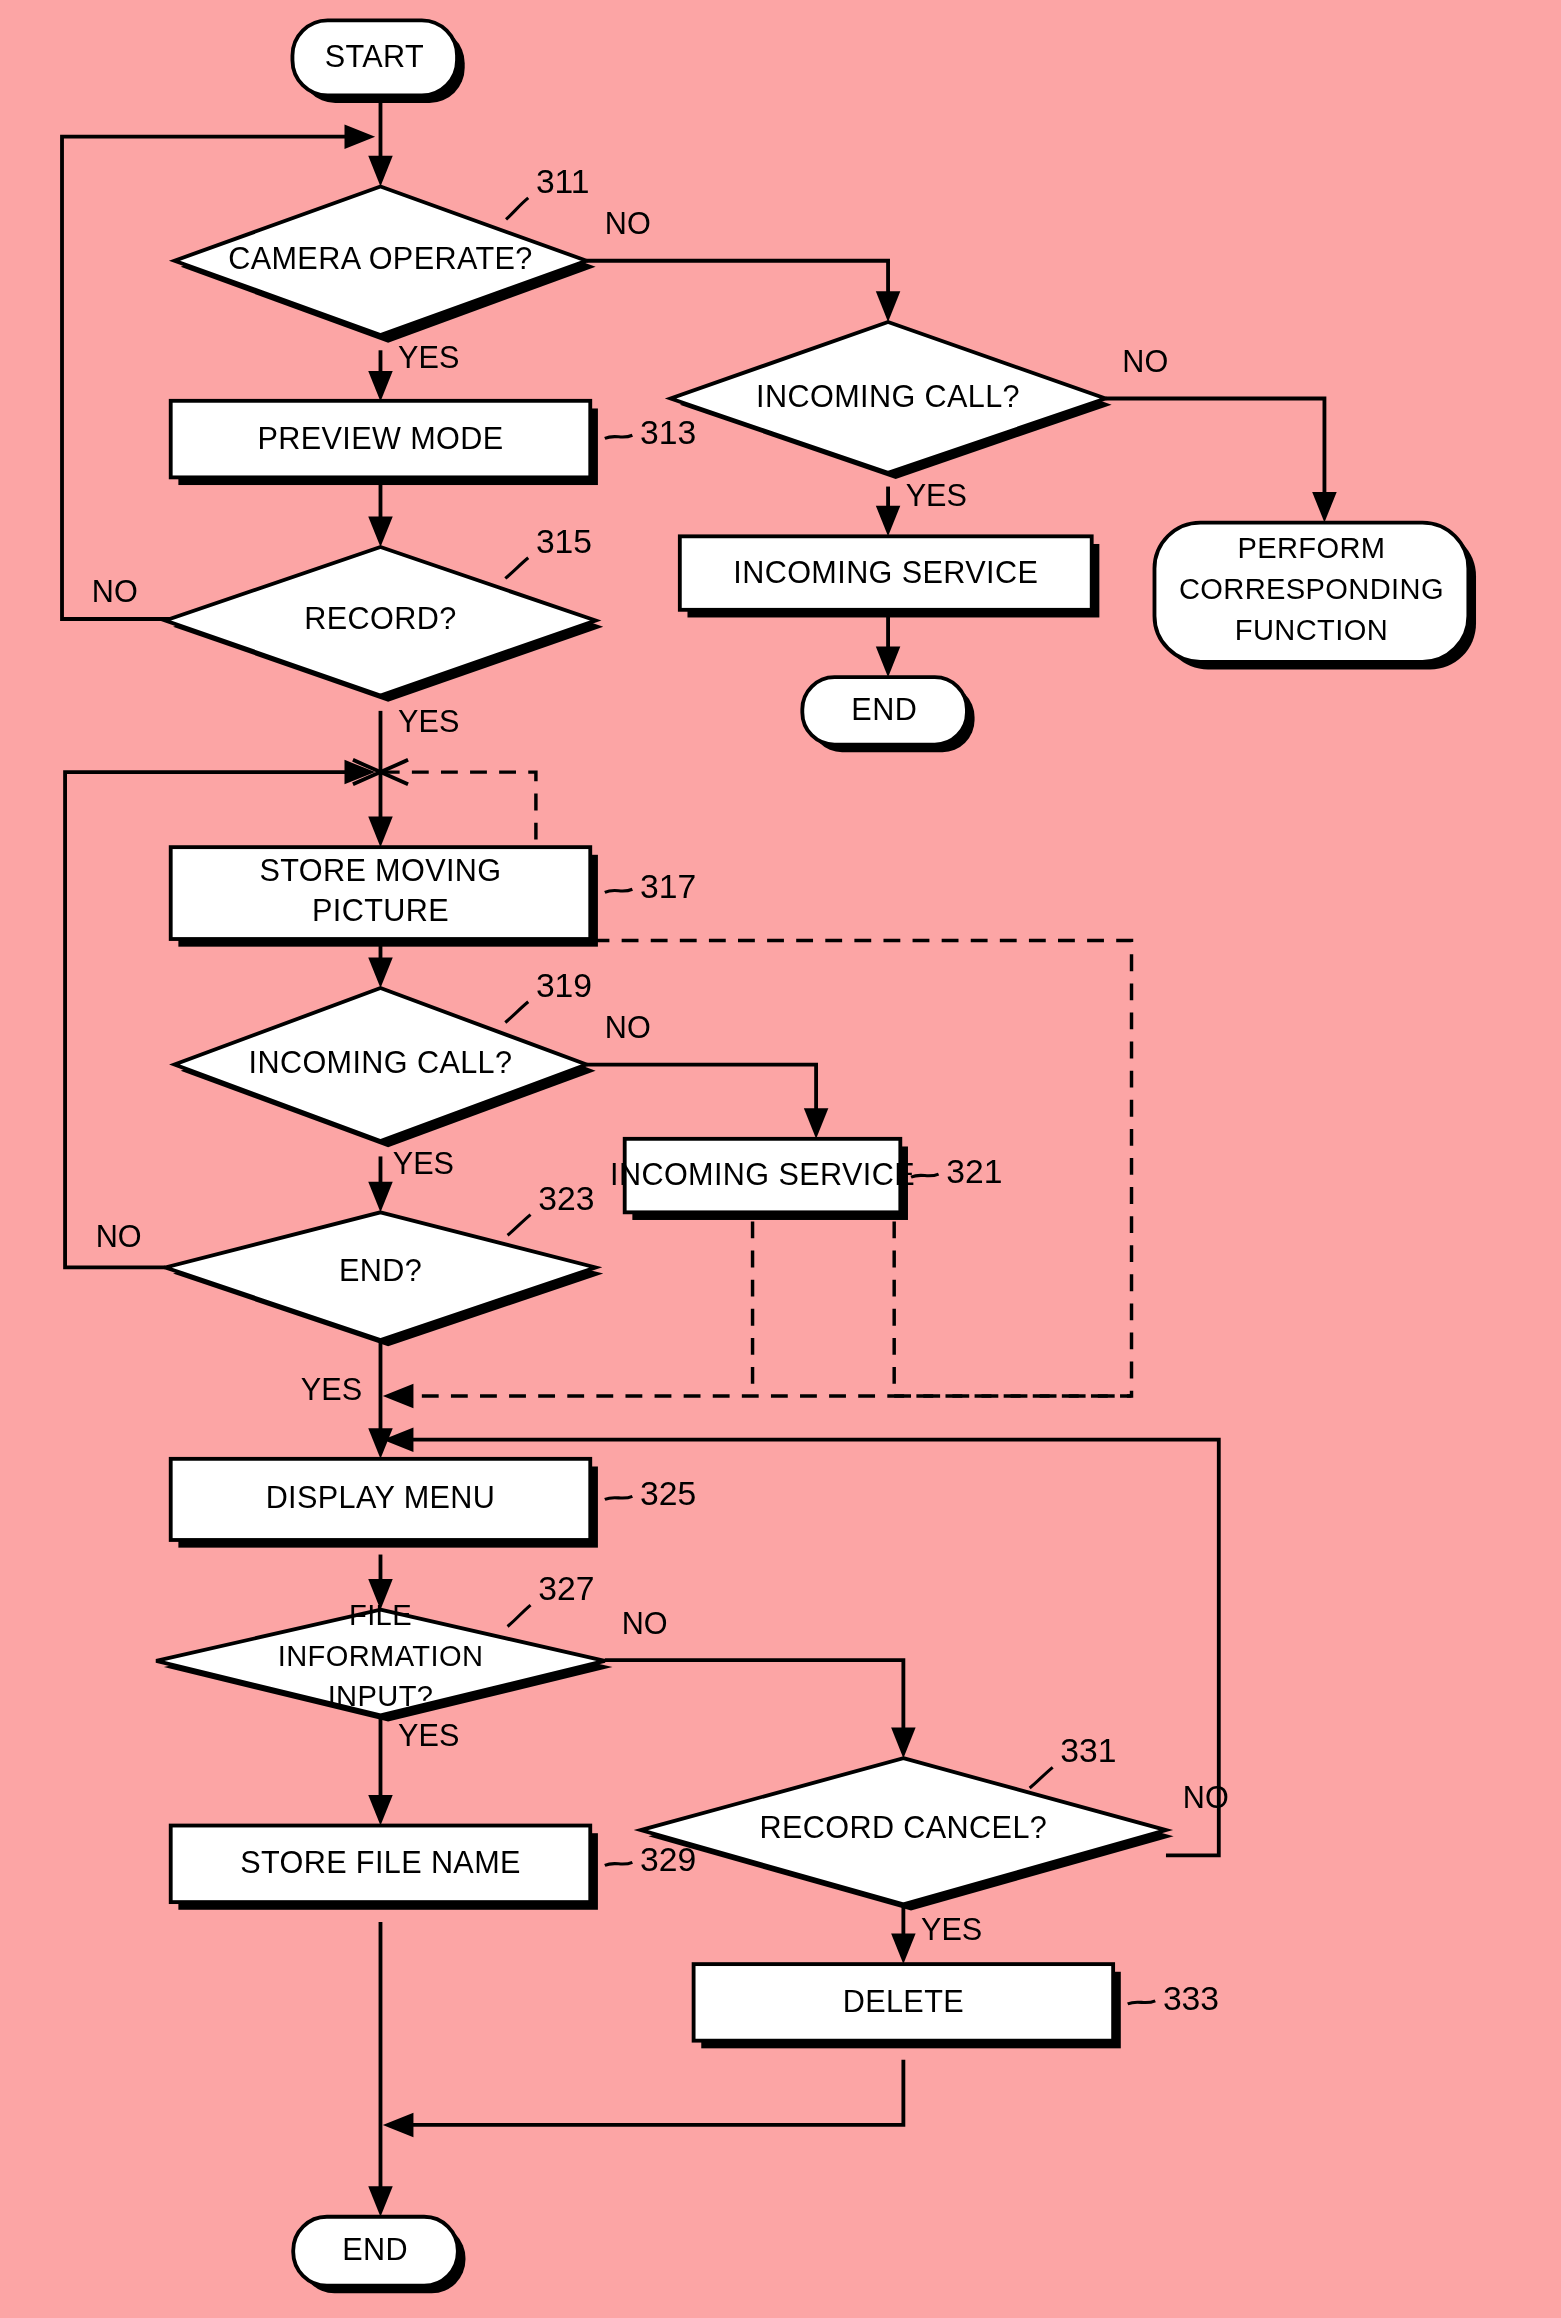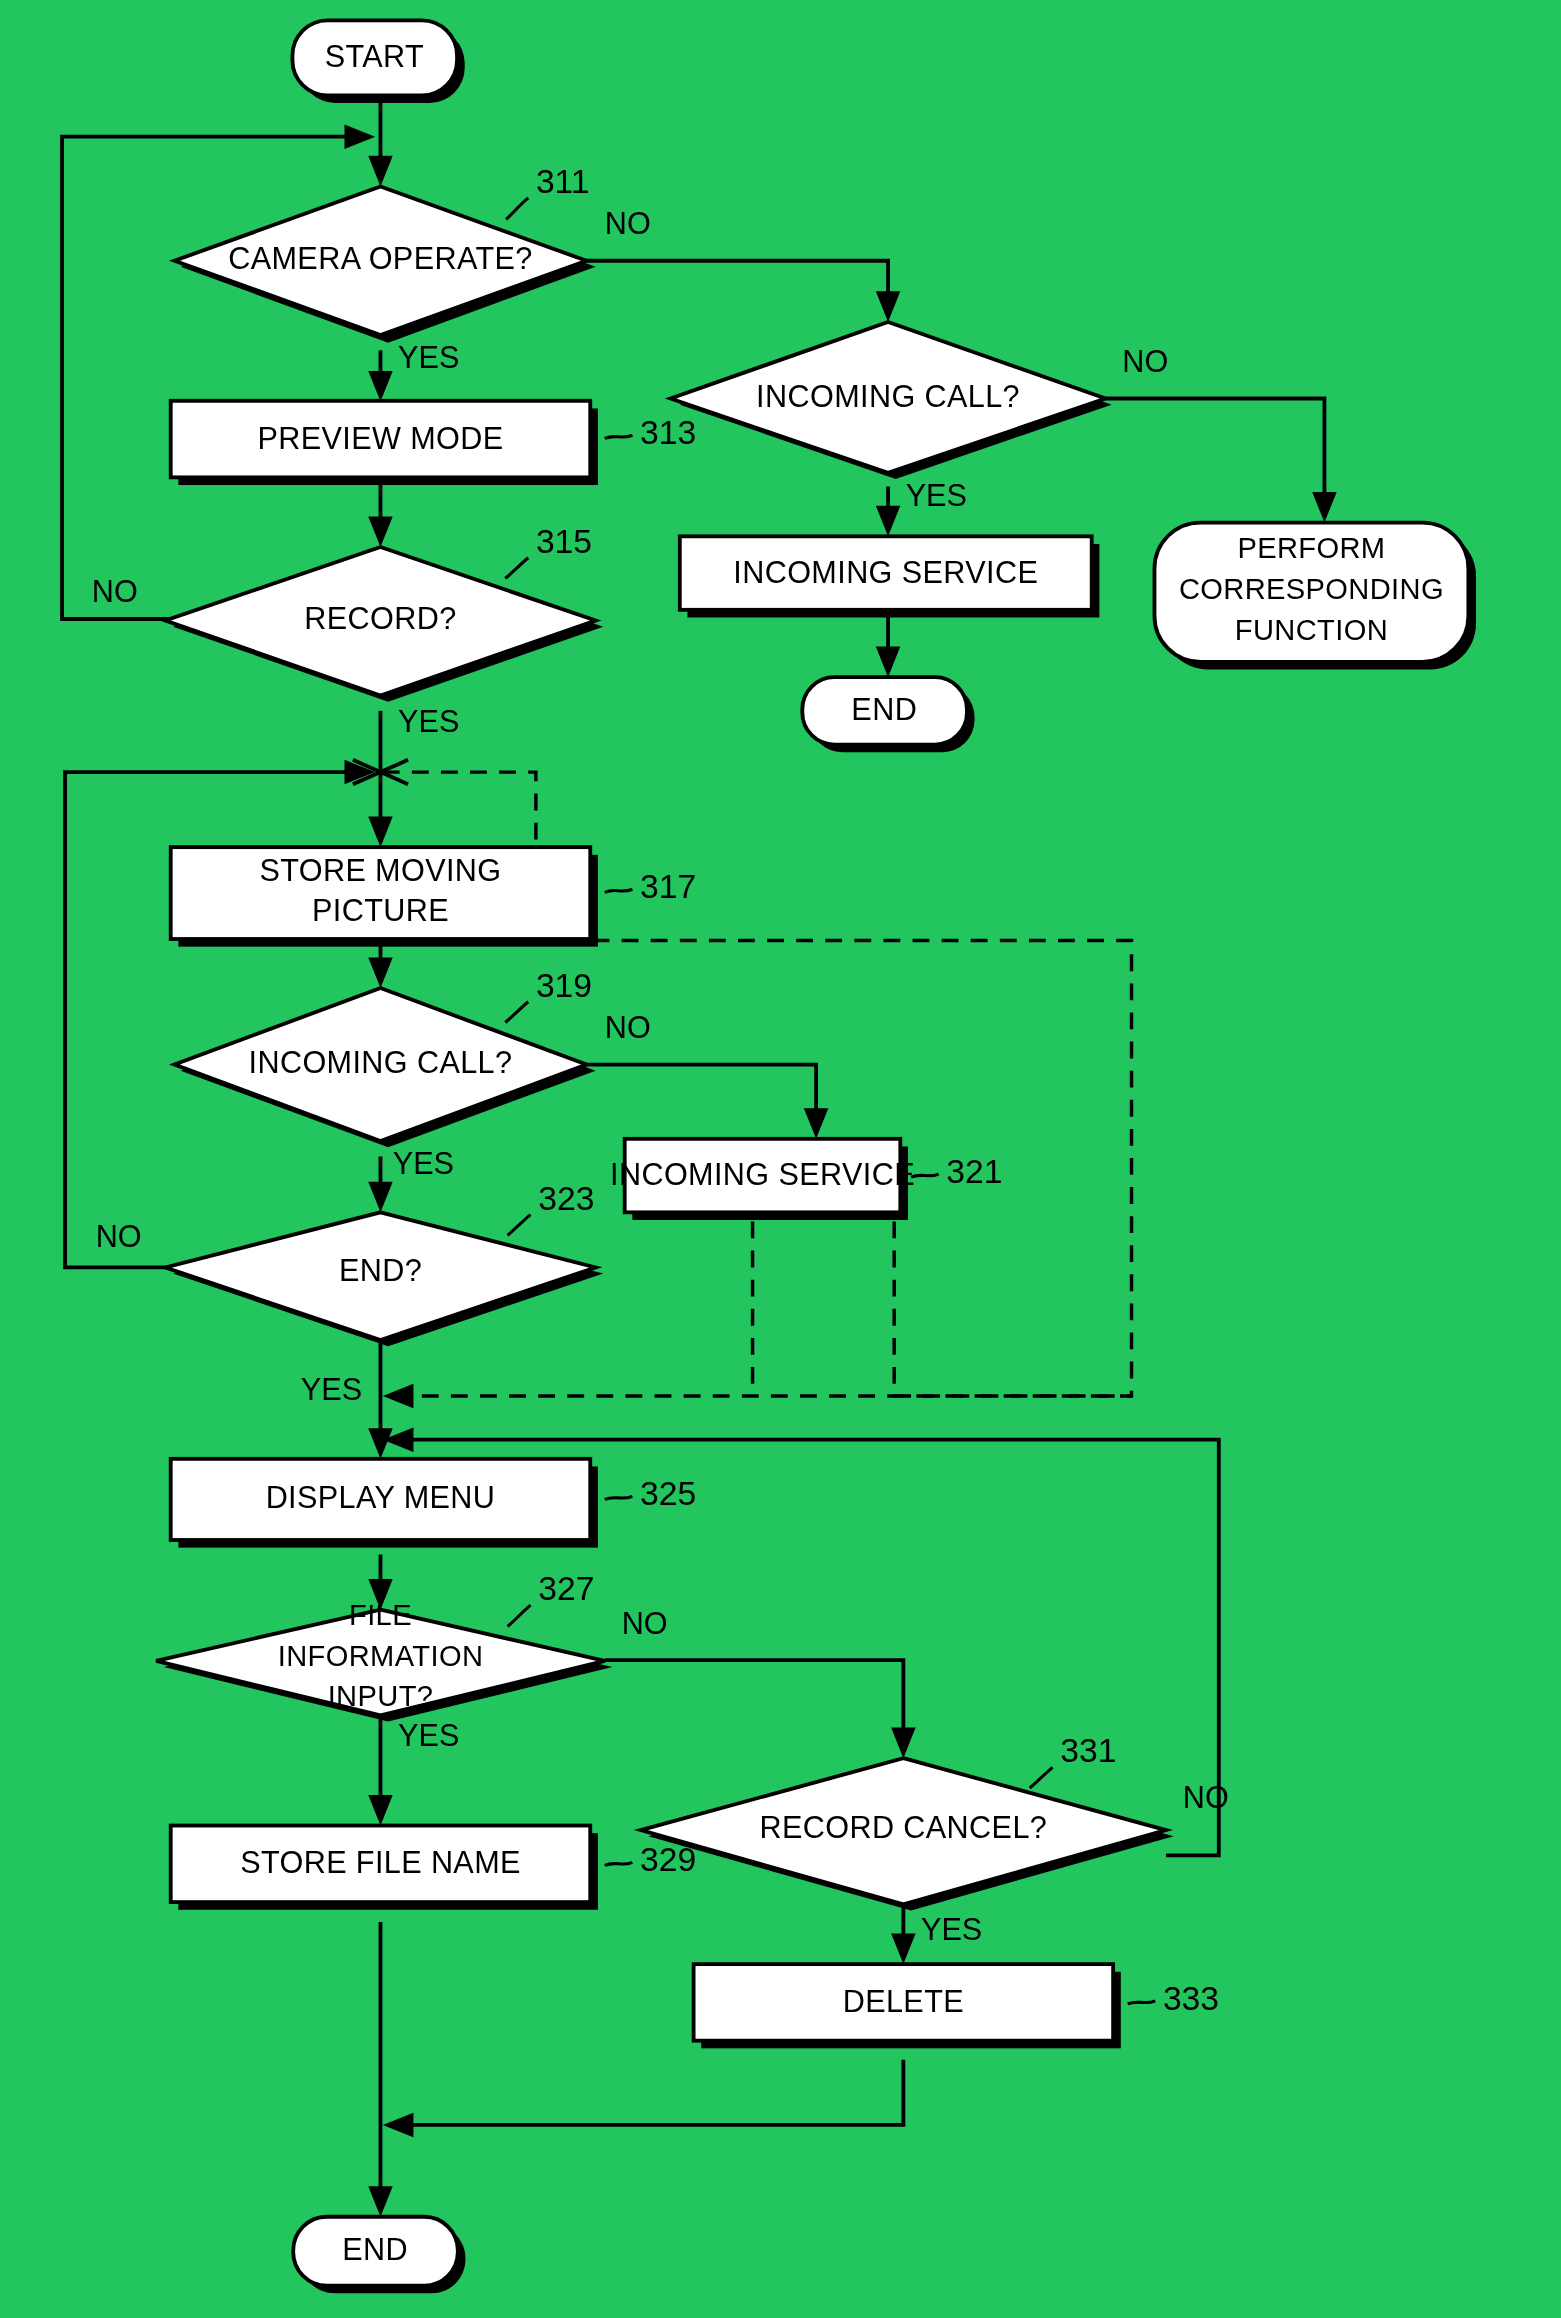--- a/index.html
+++ b/index.html
@@ -10,21 +10,21 @@
   body {
     width: 1561px;
     height: 2319px;
     font-family: "Liberation Sans", sans-serif;
     overflow: hidden;
   }
   #flow-root {
     position: relative;
     width: 1561px;
     height: 2319px;
-    background: #22c55e;
+    background: #fca5a5;
   }
   svg#flow-svg {
     display: block;
     width: 1561px;
     height: 2319px;
   }
   .node-text {
     font-family: "Liberation Sans", sans-serif;
     font-size: 40px;
     fill: #000000;

